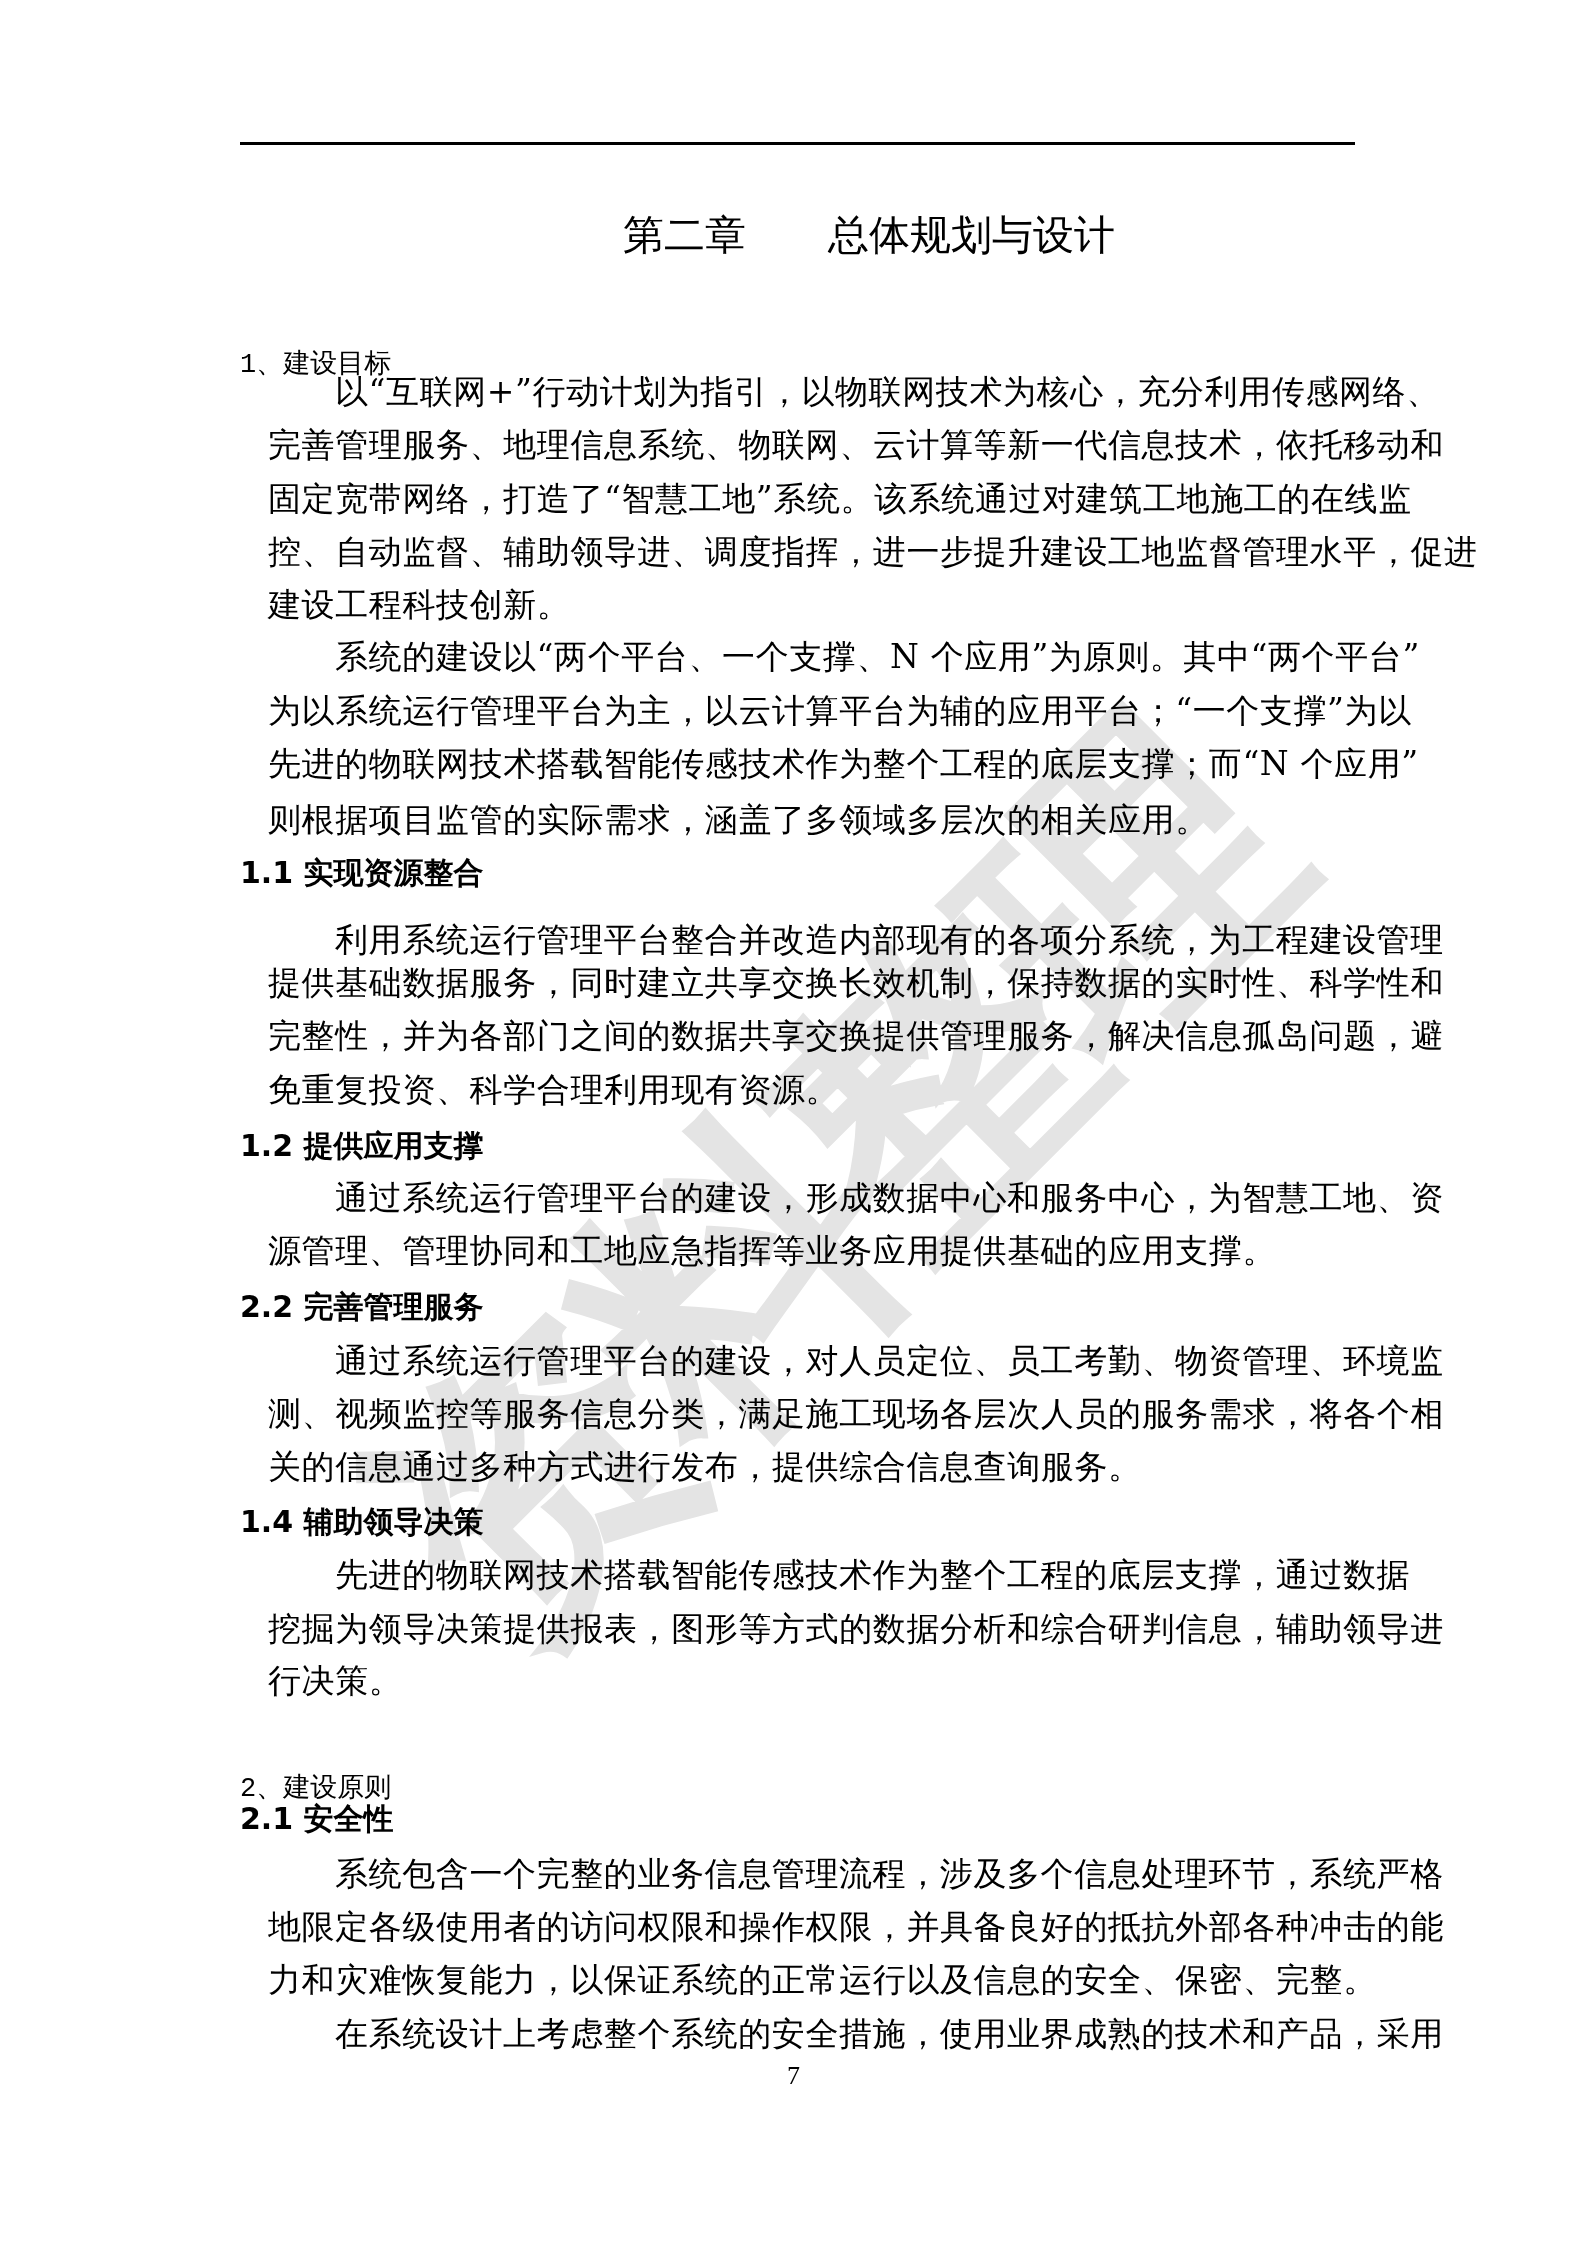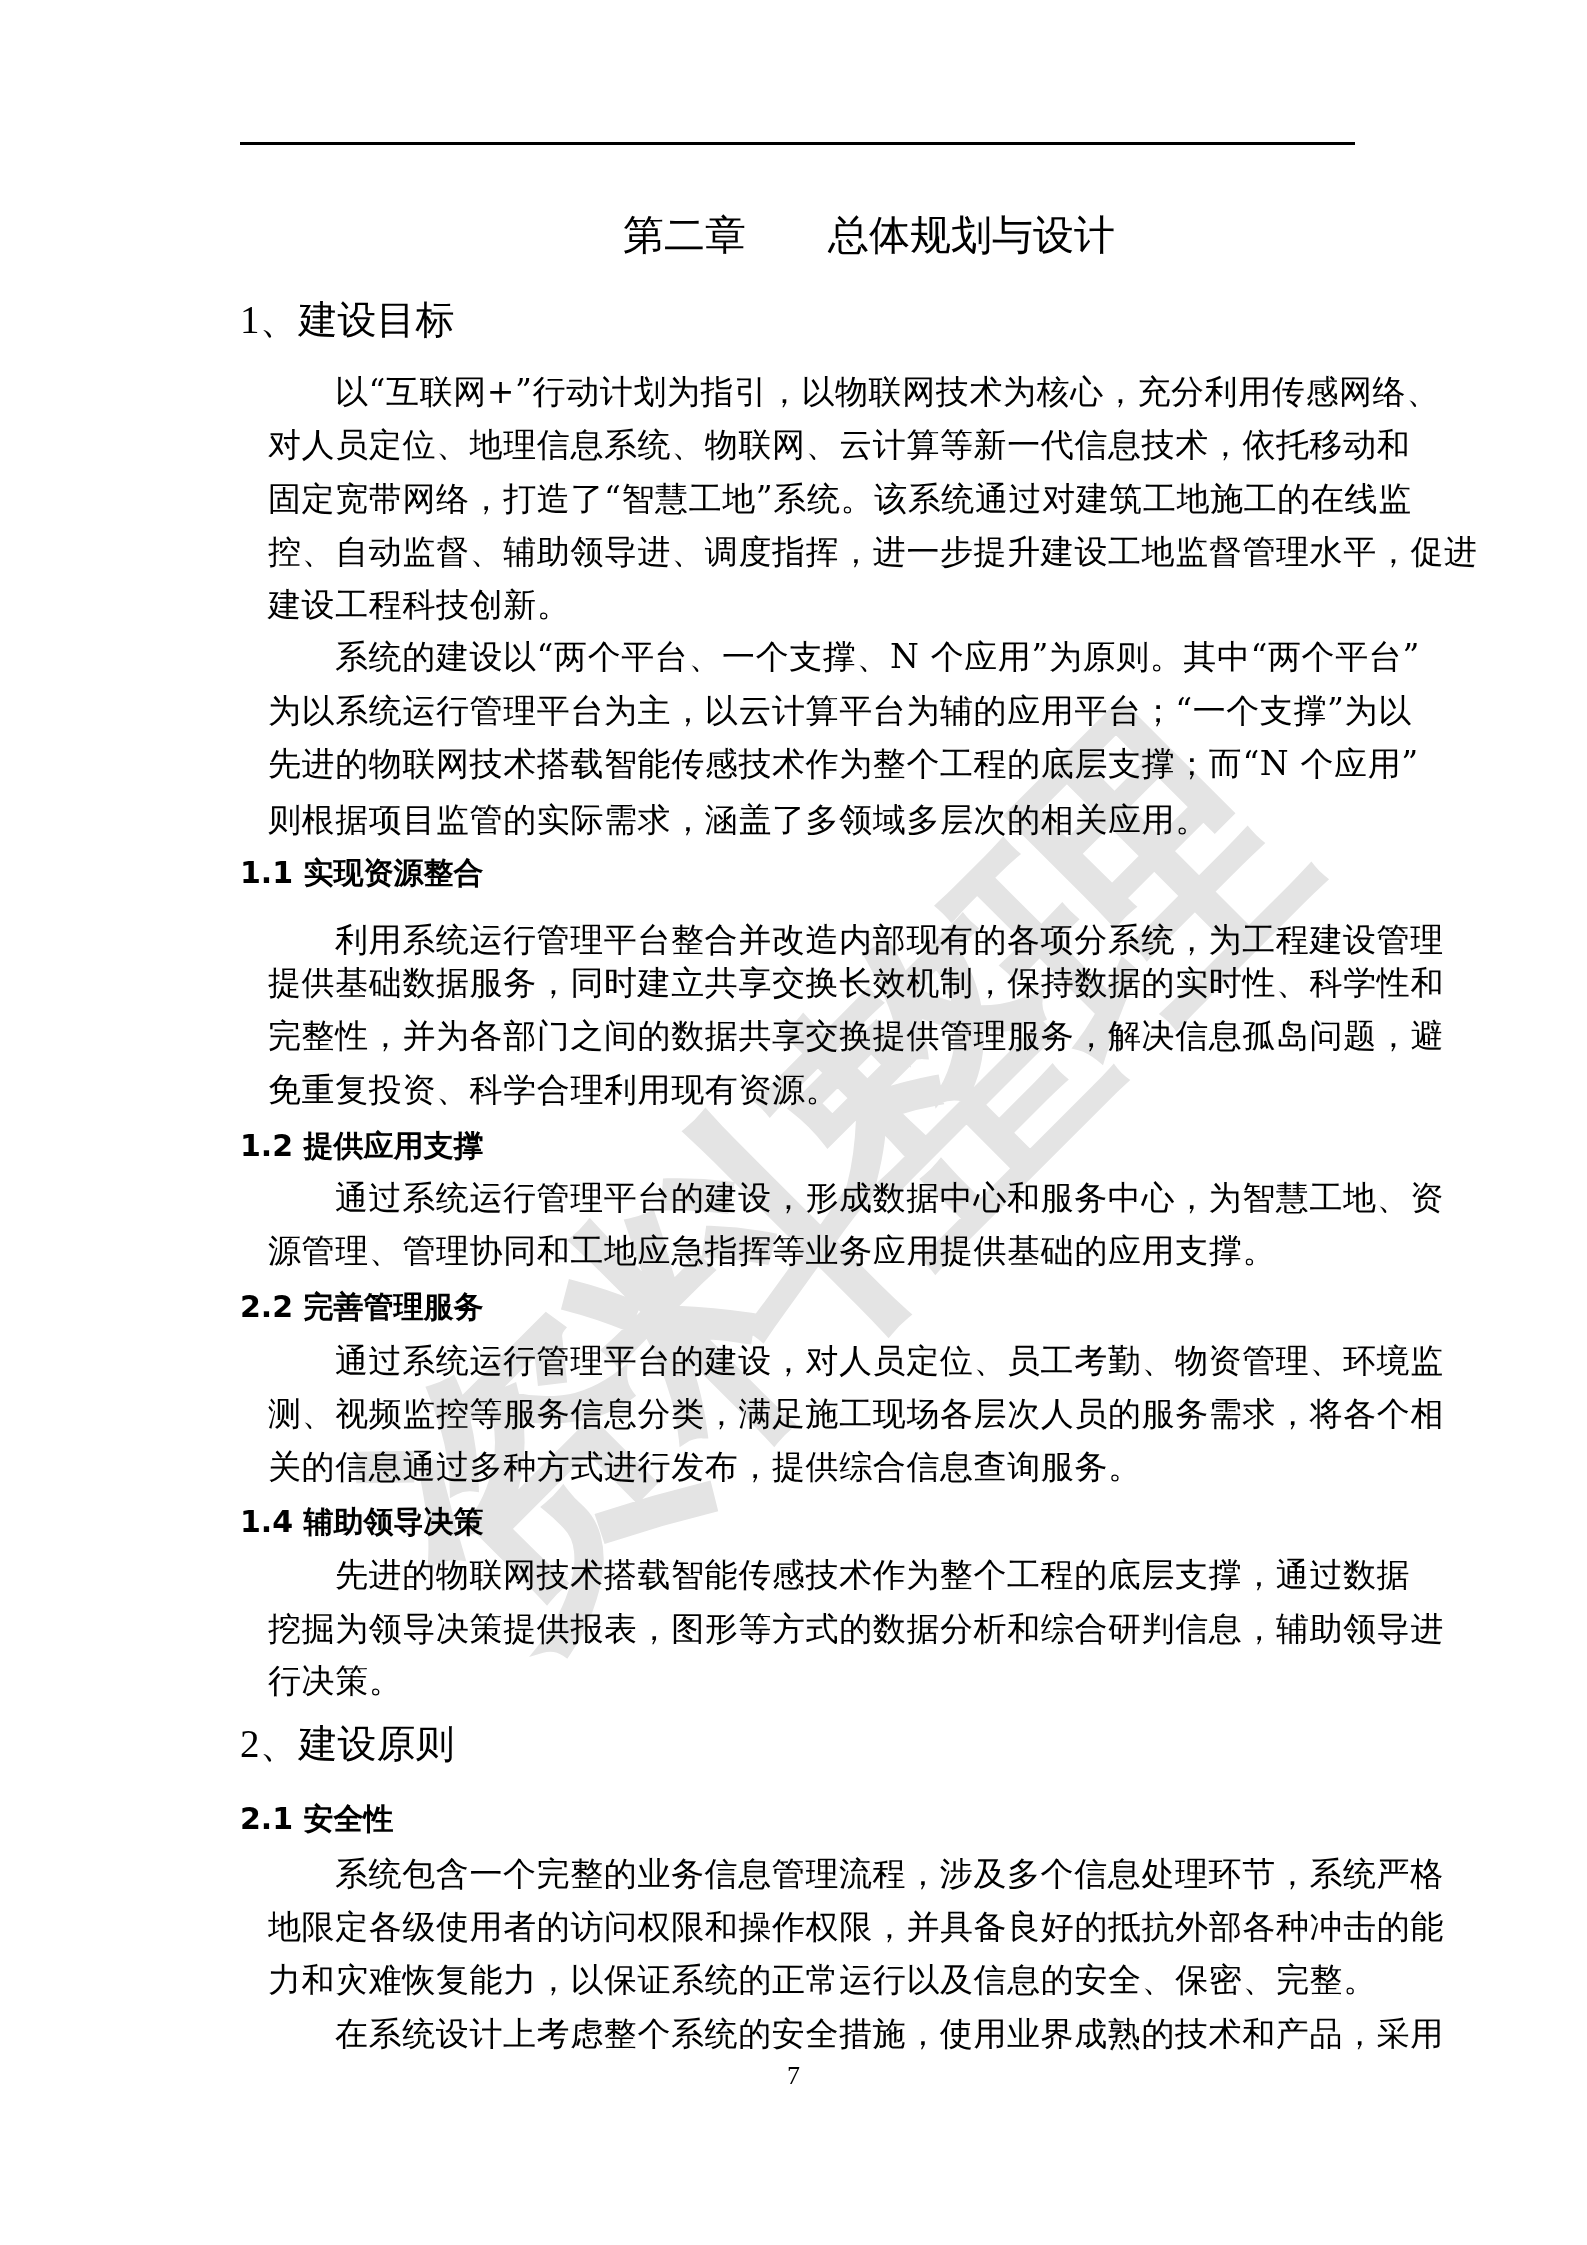--- a/index.html
+++ b/index.html
@@ -9,21 +9,21 @@
   .rule { position: absolute; left: 240px; top: 142px; width: 1115px; height: 3px; background: #000; }
   .watermark { position: absolute; left: 250px; top: 560px; width: 1150px; height: 1150px;
                pointer-events: none; overflow: hidden; }
   .watermark span { position: absolute; left: -120px; top: 430px; width: 1400px; text-align: center;
                     font-family: "DejaVu Sans", sans-serif; font-weight: bold; font-size: 300px;
                     color: #e4e4e4; transform: rotate(-45deg); letter-spacing: -20px; white-space: nowrap; }
   .content { position: absolute; left: 240px; top: 0; width: 1115px; }
   .line { position: absolute; left: 0; width: 1115px; white-space: nowrap; }
   .title { position: absolute; left: 0; width: 1115px; text-align: right; top: 208px;
            font-family: "DejaVu Sans", sans-serif; font-size: 41px; line-height: 54px; white-space: pre; }
-  .h1 { font-family: Liberation Serif, serif; font-size: 39px; line-height: 54px; }
+  .h1 { font-family: Liberation Mono, monospace; font-size: 27px; line-height: 54px; margin-top: 45px; }
   .h2 { font-family: "DejaVu Sans", sans-serif; font-size: 30px; line-height: 40px; font-weight: bold; }
   .body { font-size: 33px; line-height: 54px; letter-spacing: 0.6px; margin-left: 28px; }
   .indent { text-indent: 67px; }
   .pagenum { position: absolute; left: 0; width: 1587px; text-align: center; top: 2060px;
              font-family: "Liberation Serif", serif; font-size: 26px; line-height: 32px; }
 </style>
 </head>
 <body>
 
 <div class="page">
@@ -35,21 +35,21 @@
   </div>
 
   <div class="title">第二章　　总体规划与设计</div>
 
   <div class="content">
 
     <div class="line h1" style="top:293px">1、建设目标</div>
 
     <div>
       <div class="line body indent" style="top:365px">以“互联网+”行动计划为指引，以物联网技术为核心，充分利用传感网络、</div>
-      <div class="line body" style="top:418px">对人员定位、地理信息系统、物联网、云计算等新一代信息技术，依托移动和</div>
+      <div class="line body" style="top:418px">完善管理服务、地理信息系统、物联网、云计算等新一代信息技术，依托移动和</div>
       <div class="line body" style="top:472px">固定宽带网络，打造了“智慧工地”系统。该系统通过对建筑工地施工的在线监</div>
       <div class="line body" style="top:525px">控、自动监督、辅助领导进、调度指挥，进一步提升建设工地监督管理水平，促进</div>
       <div class="line body" style="top:578px">建设工程科技创新。</div>
     </div>
 
     <div>
       <div class="line body indent" style="top:630px">系统的建设以“两个平台、一个支撑、N 个应用”为原则。其中“两个平台”</div>
       <div class="line body" style="top:684px">为以系统运行管理平台为主，以云计算平台为辅的应用平台；“一个支撑”为以</div>
       <div class="line body" style="top:737px">先进的物联网技术搭载智能传感技术作为整个工程的底层支撑；而“N 个应用”</div>
       <div class="line body" style="top:793px">则根据项目监管的实际需求，涵盖了多领域多层次的相关应用。</div>

